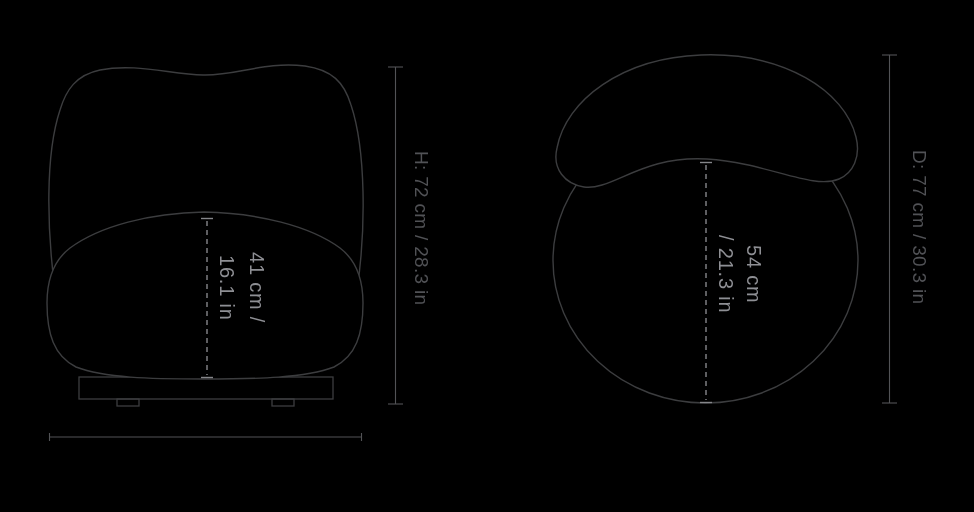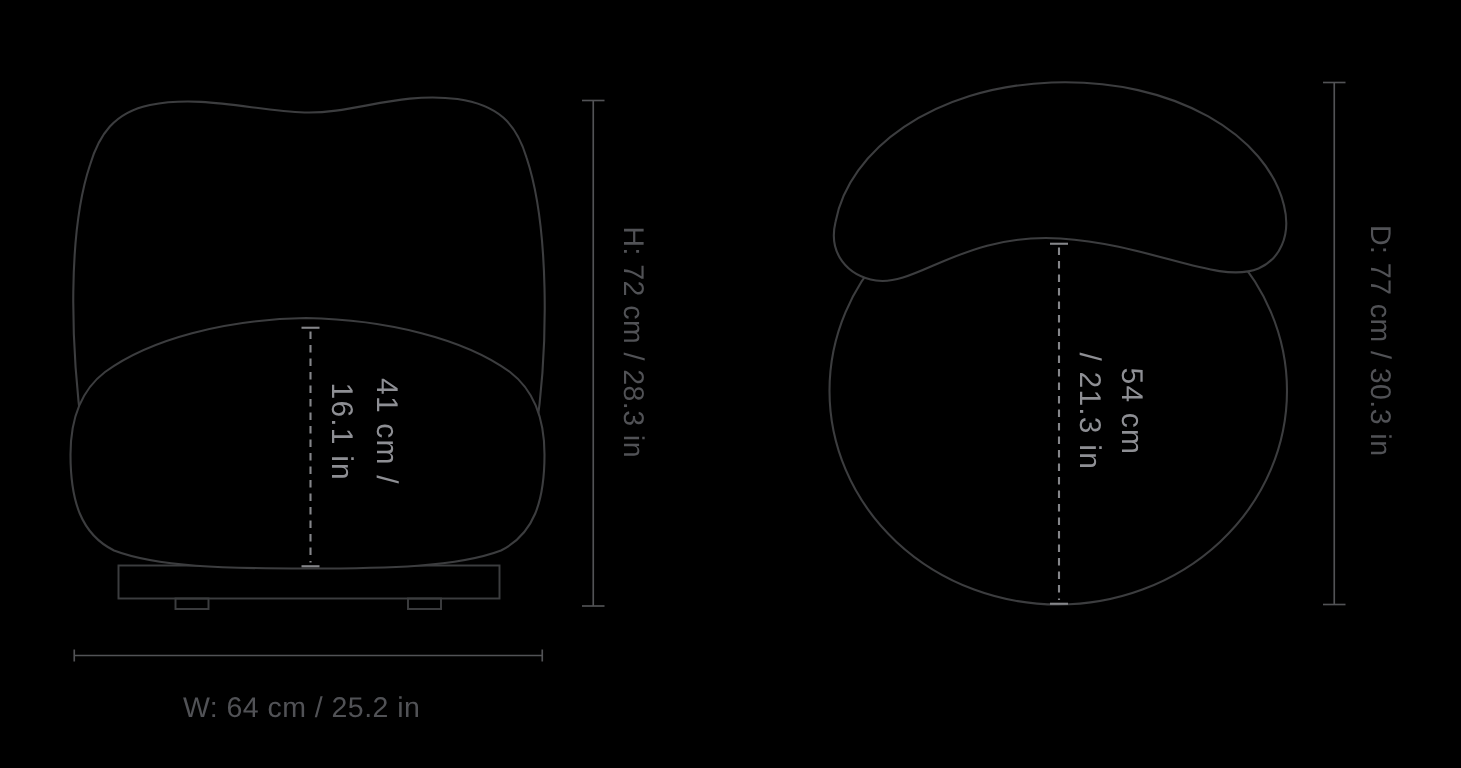--- a/index.html
+++ b/index.html
@@ -109,21 +109,20 @@
     </g>
   </svg>
 
   <div class="label vlabel inner-label seat-height-label">
     <div>41 cm /</div>
     <div>16.1 in</div>
   </div>
 
   <div class="label vlabel height-label">H: 72 cm / 28.3 in</div>
 
-  <div class="label width-label">W: 64 cm / 25.2 in</div>
 
   <div class="label vlabel inner-label seat-depth-label">
     <div>54 cm</div>
     <div>/ 21.3 in</div>
   </div>
 
   <div class="label vlabel depth-label">D: 77 cm / 30.3 in</div>
 
 </div>
 

